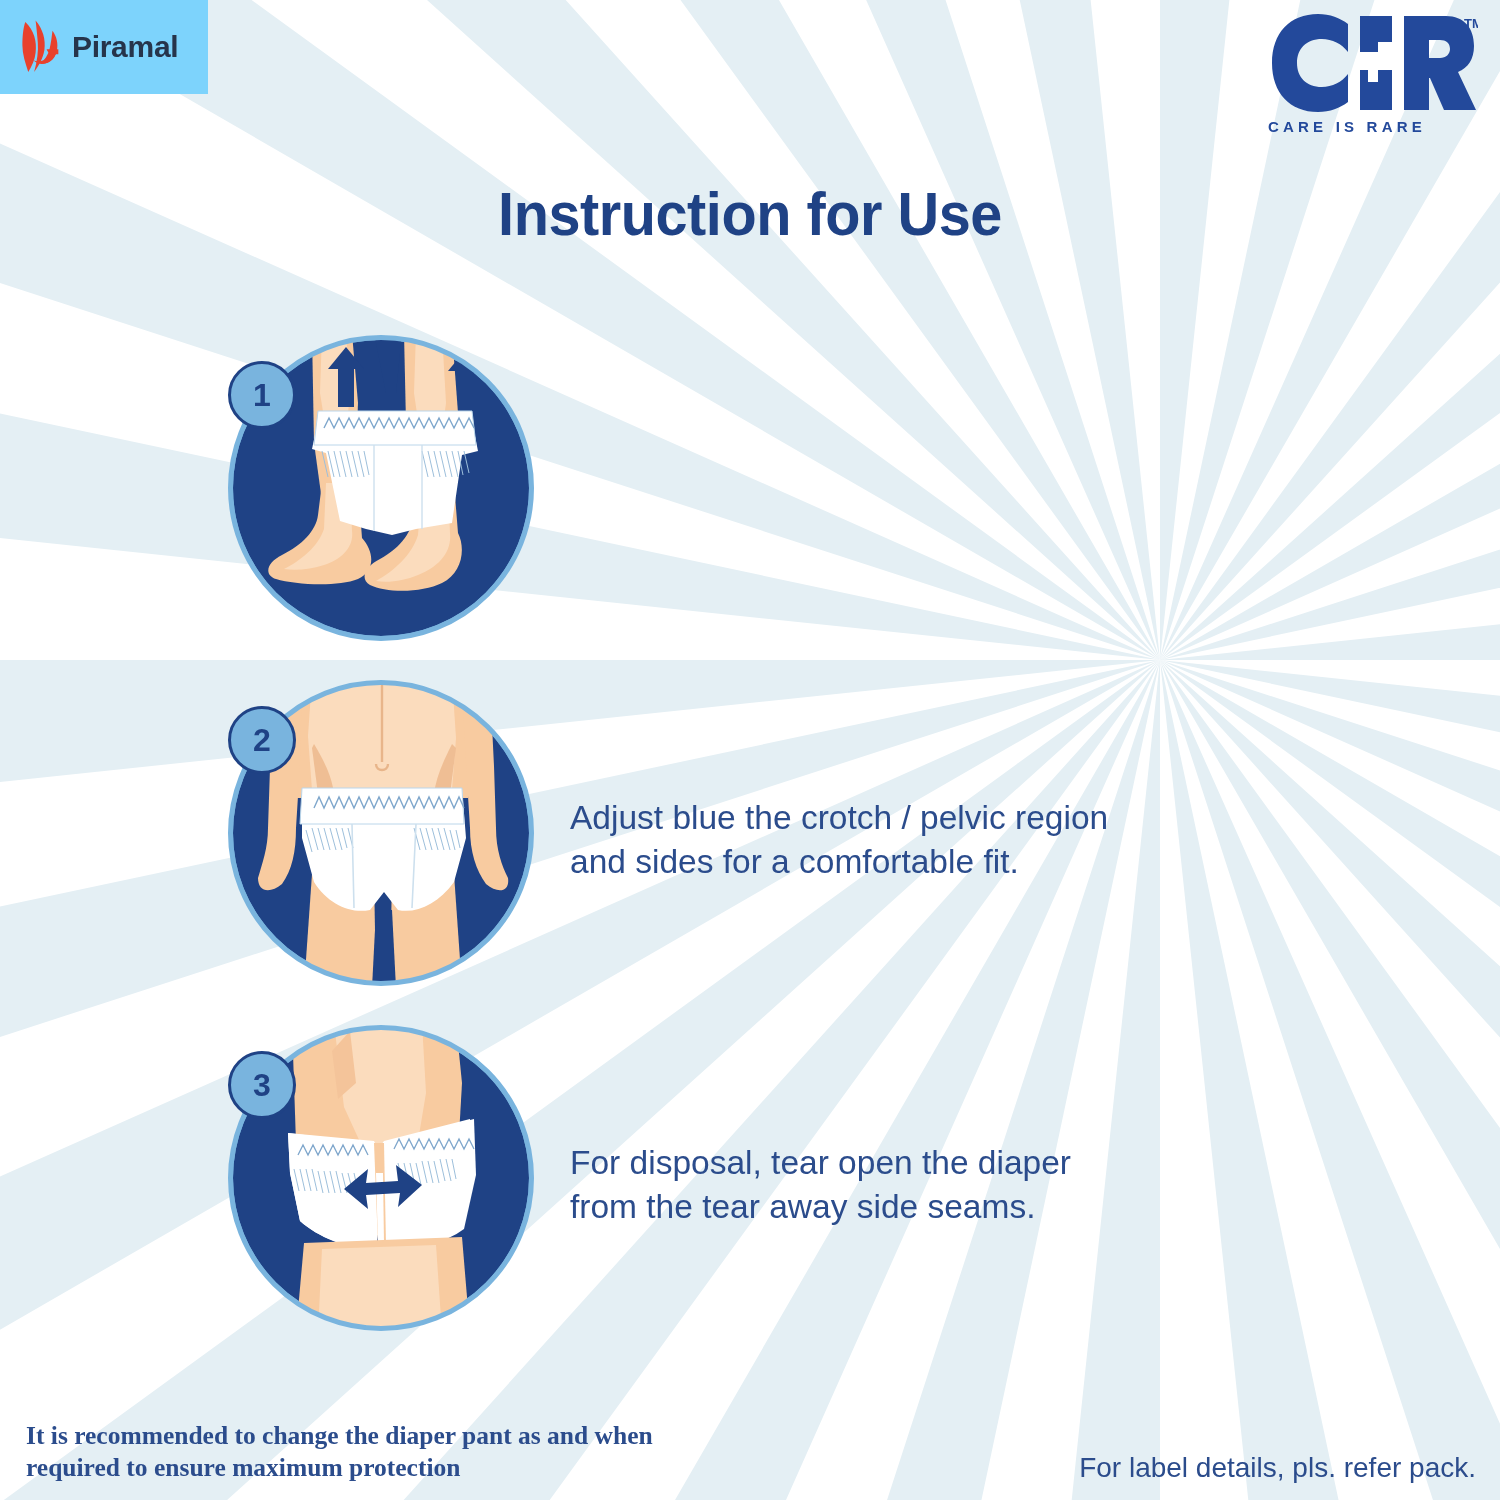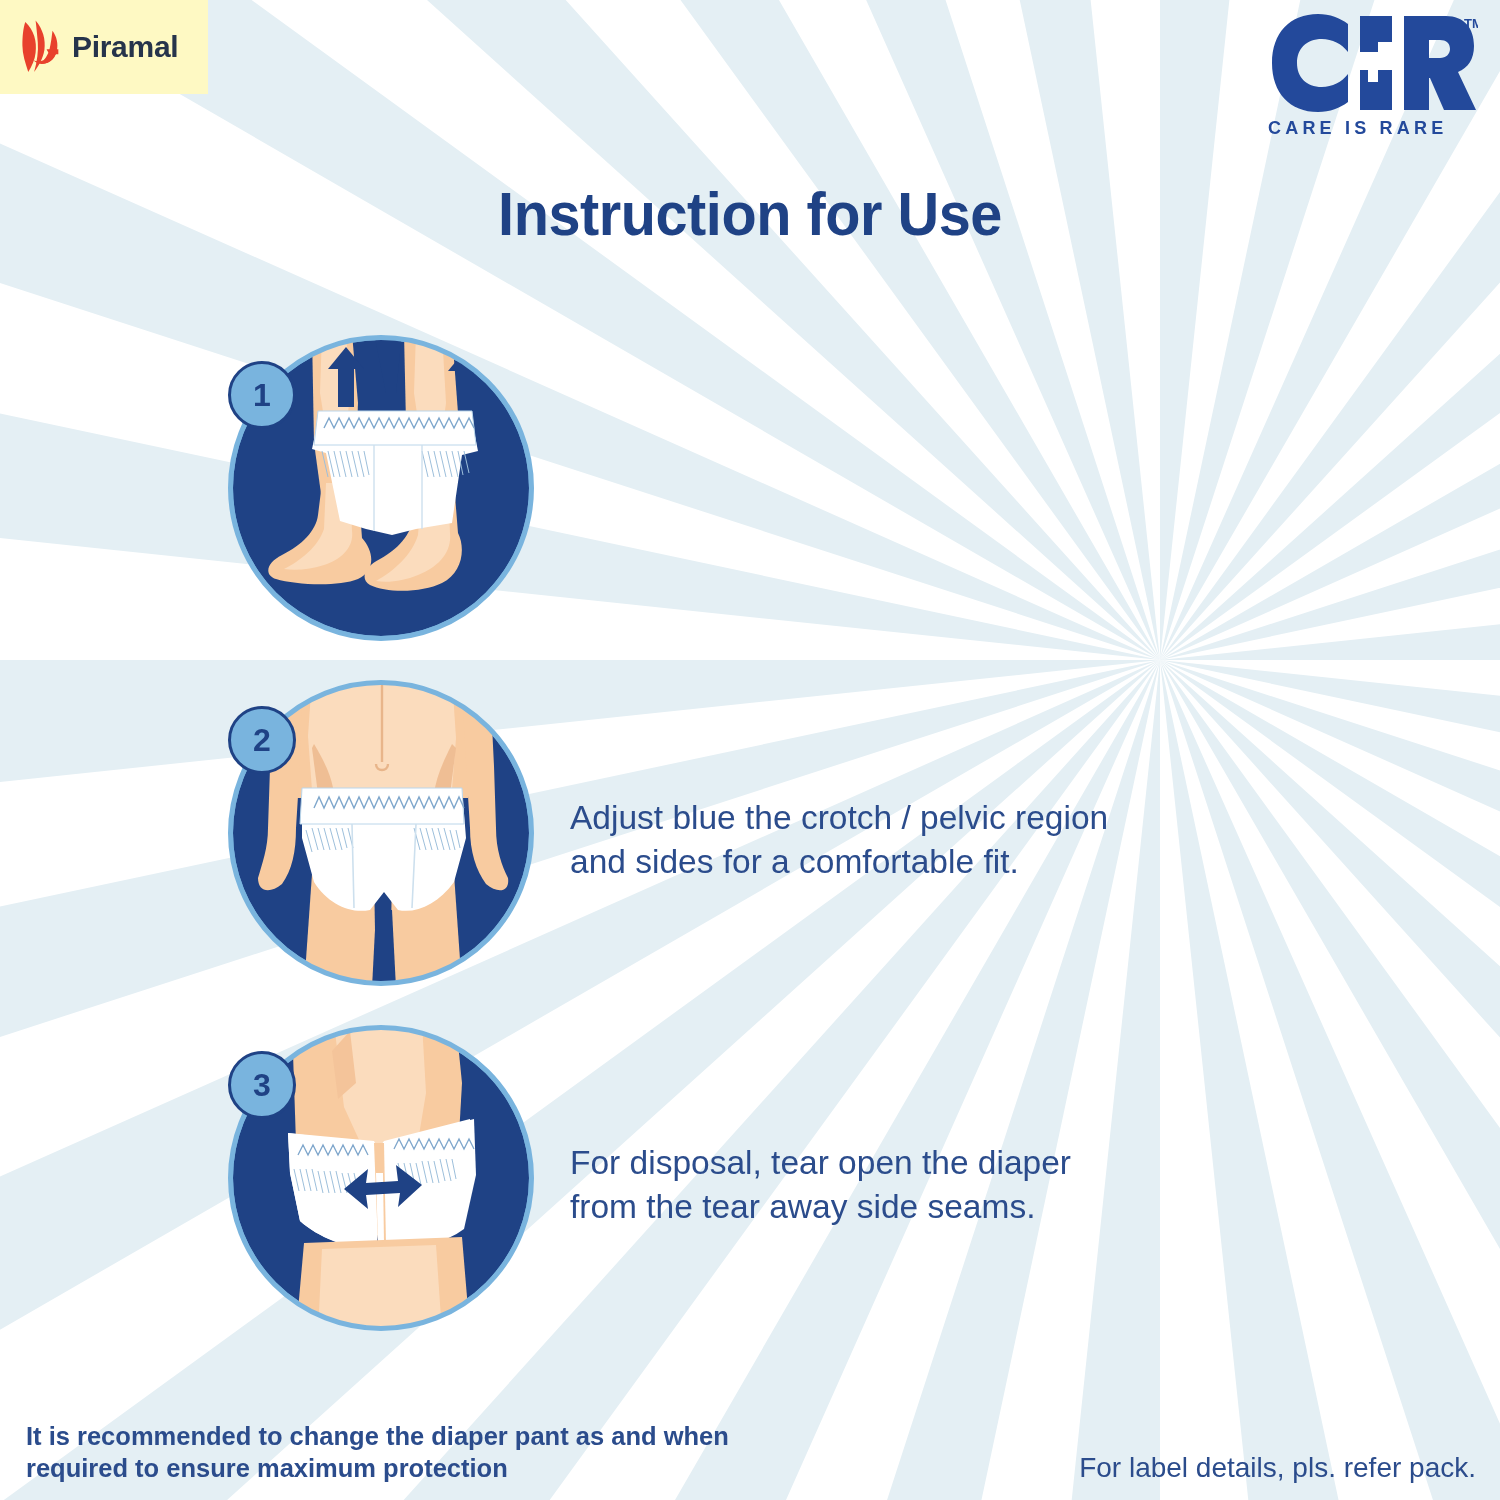--- a/index.html
+++ b/index.html
@@ -22,21 +22,21 @@
     left: 0; top: 0;
     width: 1500px; height: 1500px;
     z-index: 0;
   }
 
   
   #piramal-panel {
     position: absolute;
     left: 0; top: 0;
     width: 208px; height: 94px;
-    background: #fef9c3;
+    background: #7dd3fc;
     z-index: 5;
     display: flex;
     align-items: center;
     padding-left: 18px;
     box-sizing: border-box;
   }
   #piramal-mark { width: 44px; height: 56px; flex: 0 0 auto; }
   #piramal-word {
     font-size: 30px;
     font-weight: bold;
@@ -48,21 +48,21 @@
 
   
   #cir-logo {
     position: absolute;
     right: 22px; top: 10px;
     z-index: 5;
     text-align: left;
   }
   #cir-mark { display:block; width: 210px; height: 106px; }
   #cir-tag {
-    font-size: 18px;
+    font-size: 15px;
     font-weight: bold;
     color: #23499B;
     letter-spacing: 4.2px;
     margin-top: 2px;
     white-space: nowrap;
   }
 
   
   #page-title {
     position: absolute;
@@ -130,20 +130,21 @@
   #footer-left {
     position: absolute;
     left: 26px; top: 1420px;
     width: 780px;
     z-index: 4;
     font-size: 25.5px;
     line-height: 32px;
     font-weight: bold;
     color: #2B4C8C;
     white-space: pre-line;
+    font-family: Liberation Serif, serif;
   }
   #footer-right {
     position: absolute;
     right: 24px; top: 1452px;
     z-index: 4;
     font-size: 28px;
     color: #2B4C8C;
     white-space: nowrap;
   }
 </style>

